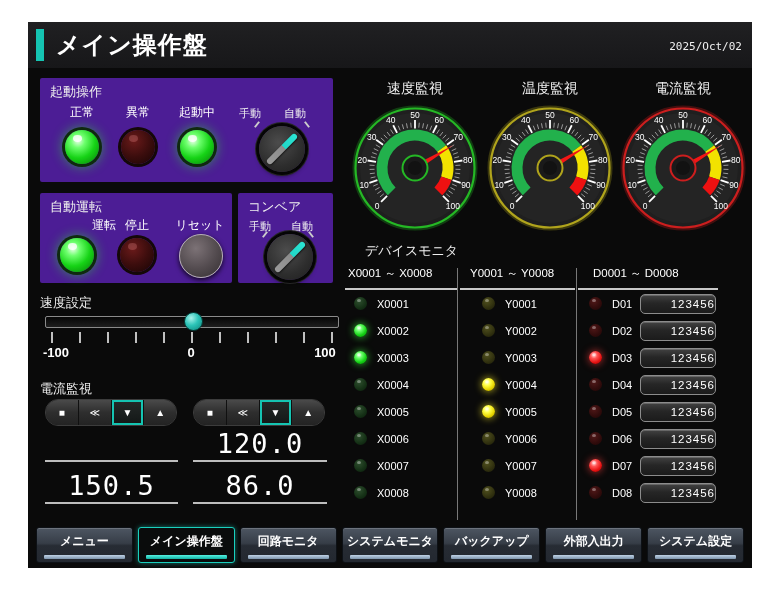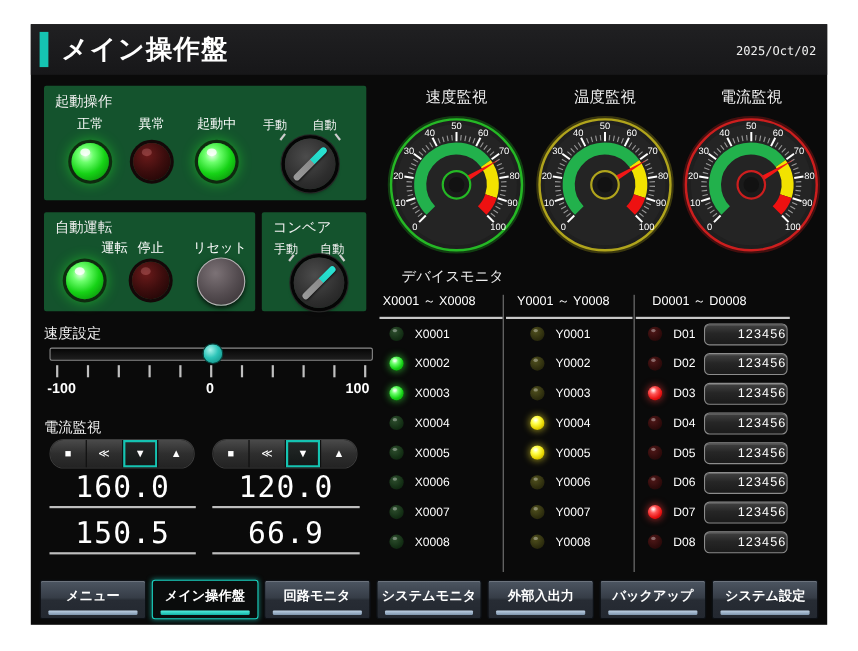--- a/index.html
+++ b/index.html
@@ -6,21 +6,21 @@
   body{font-family:'Liberation Sans','DejaVu Sans',sans-serif; background:#fff;}
   .page{position:relative;width:780px;height:592px;background:#ffffff;overflow:hidden;}
   .app{position:absolute;left:28px;top:22px;width:724px;height:546px;background:#0a0a0a;}
 
   
   .header{position:absolute;left:0;top:0;width:724px;height:46px;background:linear-gradient(180deg,#202022,#171719);}
   .accent{position:absolute;left:8px;top:7px;width:8px;height:32px;background:#15c4b2;}
   .title{position:absolute;left:28px;top:7px;font-size:24px;font-weight:bold;color:#ffffff;letter-spacing:1px;}
   .date{position:absolute;right:10px;top:18px;font-size:11px;color:#f0f0f0;font-family:'DejaVu Sans Mono',monospace;}
 
-  .panel{position:absolute;background:#14532d;border-radius:2px;}
+  .panel{position:absolute;background:#4c1d95;border-radius:2px;}
   .ptitle{position:absolute;left:10px;top:5px;font-size:13px;color:#efefef;}
   .lamp-label{position:absolute;font-size:12px;color:#ffffff;text-align:center;}
   .sel-label{position:absolute;font-size:11px;color:#f2f2f2;text-align:center;}
   .sec-label{position:absolute;font-size:13px;color:#efefef;}
 
   
   .lamp{position:absolute;width:34px;height:34px;border-radius:50%;box-shadow:0 0 0 3px #101010, 0 2px 4px rgba(0,0,0,.8);}
   .lamp::after{content:"";position:absolute;left:24%;top:14%;width:26%;height:20%;border-radius:50%;background:rgba(255,255,255,.8);filter:blur(.6px);}
   .lamp.green.on{background:radial-gradient(circle at 38% 32%, #eaffea 0%, #6dff6d 22%, #16d316 55%, #0a8e0a 90%);box-shadow:0 0 0 3px #0f2a0f, 0 0 12px 3px rgba(40,255,40,.45);}
   .lamp.red.off{background:radial-gradient(circle at 38% 32%, #6a1a1a 0%, #3c0d0d 50%, #1e0606 90%);box-shadow:0 0 0 3px #140808;}
@@ -152,26 +152,25 @@
         <div class="seg">≪</div>
         <div class="seg active">▼</div>
         <div class="seg">▲</div>
       </div>
     <div class="btn-group" style="left:165px;" id="tg1">
         <div class="seg">■</div>
         <div class="seg">≪</div>
         <div class="seg active">▼</div>
         <div class="seg">▲</div>
       </div>
-    <div class="bigval" style="left:17px;top:406px;width:133px;">160.0</div>
     <div class="bigval" style="left:165px;top:406px;width:134px;">120.0</div>
     <div class="uline" style="left:17px;top:438px;width:133px;"></div>
     <div class="uline" style="left:165px;top:438px;width:134px;"></div>
     <div class="bigval" style="left:17px;top:448px;width:133px;">150.5</div>
-    <div class="bigval" style="left:165px;top:448px;width:134px;">66.9</div>
+    <div class="bigval" style="left:165px;top:448px;width:134px;">86.0</div>
     <div class="uline" style="left:17px;top:480px;width:133px;"></div>
     <div class="uline" style="left:165px;top:480px;width:134px;"></div>
 
     <div id="gauges">
         <div class="gauge-wrap" style="left: 322px;"><div class="gauge-title">速度監視</div><svg width="130" height="130" viewBox="0 0 130 130">
             <circle cx="65" cy="66" r="61" fill="none" stroke="#25b825" stroke-opacity="0.3" stroke-width="3"></circle>
             <circle cx="65" cy="66" r="59.5" fill="#1f1f1f" stroke="#25b825" stroke-width="2.2"></circle>
             <circle cx="65" cy="66" r="55" fill="#242424"></circle>
             <path d="M 41.67 89.33 A 33 33 0 1 1 91.70 46.60" fill="none" stroke="#22b14c" stroke-width="11"></path>
             <path d="M 91.70 46.60 A 33 33 0 0 1 96.38 76.20" fill="none" stroke="#f2e200" stroke-width="11"></path>
@@ -520,25 +519,25 @@
         </div>
         <div class="tab">
           <span>回路モニタ</span>
           <span class="bar"></span>
         </div>
         <div class="tab">
           <span>システムモニタ</span>
           <span class="bar"></span>
         </div>
         <div class="tab">
+          <span>バックアップ</span>
+          <span class="bar"></span>
+        </div>
+        <div class="tab">
           <span>外部入出力</span>
-          <span class="bar"></span>
-        </div>
-        <div class="tab">
-          <span>バックアップ</span>
           <span class="bar"></span>
         </div>
         <div class="tab">
           <span>システム設定</span>
           <span class="bar"></span>
         </div>
       </div>
   </div>
 </div>
 

